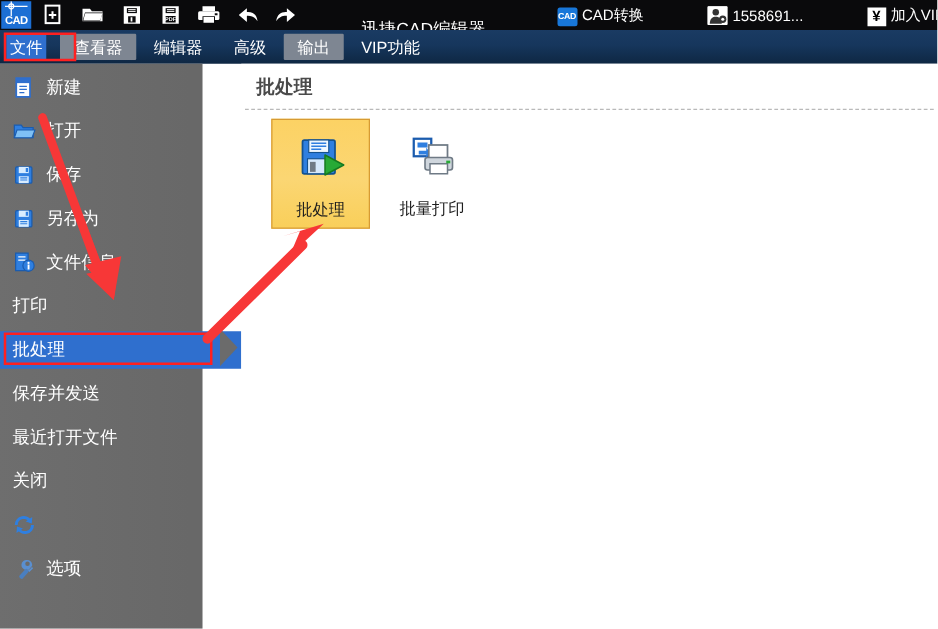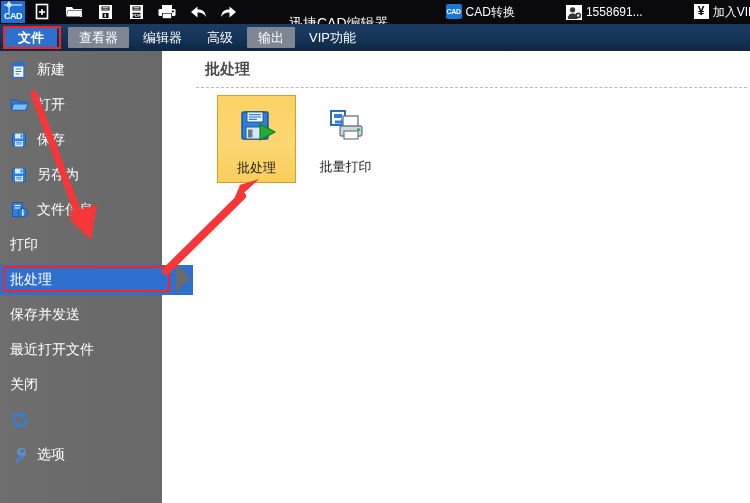--- a/index.html
+++ b/index.html
@@ -46,21 +46,21 @@
   .tb-ic { width: 20px; height: 20px; display: flex; align-items: center; justify-content: center; cursor: pointer; }
   .title-text {
     position: absolute; left: 289px; top: 12px;
     color: #ffffff; font-size: 14px; line-height: 22px;
     white-space: nowrap;
   }
   .right-zone {
     position: absolute; right: 0; top: 0; height: 24px;
     display: flex; align-items: center; gap: 5px;
   }
-  .rz-item { display: flex; align-items: flex-start; gap: 4px; color: #ffffff; font-size: 12px; white-space: nowrap; cursor: pointer; padding-left: 40px; }
+  .rz-item { display: flex; align-items: flex-end; gap: 4px; color: #ffffff; font-size: 12px; white-space: nowrap; cursor: pointer; padding-left: 40px; }
   .badge-cad {
     width: 16px; height: 15px; background: #1877d9; border-radius: 2px;
     color: #fff; font-size: 7px; font-weight: bold; display: flex;
     align-items: center; justify-content: center; letter-spacing: -0.3px;
   }
   .badge-user {
     width: 16px; height: 15px; background: #ffffff; border-radius: 1px;
     position: relative;
   }
   .badge-yen {
@@ -76,22 +76,22 @@
     background: linear-gradient(to bottom, #1a3b63 0%, #16365c 45%, #0e2743 100%);
     display: flex; align-items: stretch;
   }
   .tab {
     display: flex; align-items: center; justify-content: center;
     color: #ffffff; font-size: 13px; padding: 0 11px;
     cursor: pointer; white-space: nowrap;
   }
   .tab.file {
     background: #2f6fce; color: #ffffff; margin-left: 5px;
-    width: 52px; padding: 0; box-sizing: border-box;
-    height: 21px; align-self: center; font-weight: bold;
+    width: 32px; padding: 0; box-sizing: border-box;
+    height: 21px; align-self: center;
   }
   .tab.active-grey {
     background: #7e8692; color: #ffffff;
     height: 21px; align-self: center;
     border-radius: 1px;
   }
   .file-hl {
     position: absolute; left: 3px; top: 26px;
     width: 58px; height: 23px;
     border: 2px solid #ff2020;

